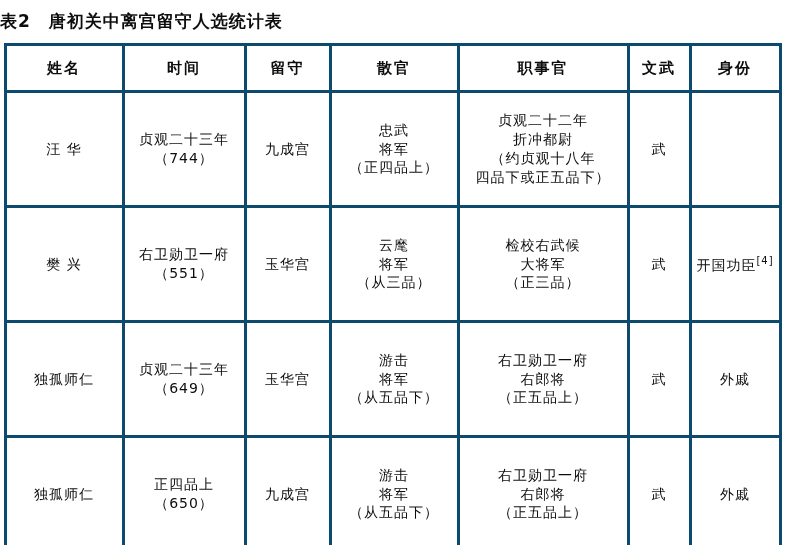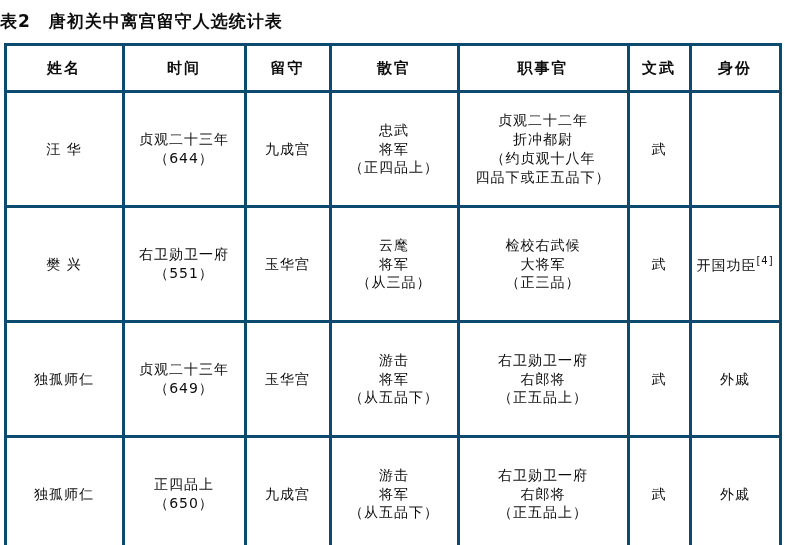--- a/index.html
+++ b/index.html
@@ -104,21 +104,21 @@
         <th>文武</th>
         <th>身份</th>
       </tr>
     </thead>
     <tbody>
 
       <tr>
         <td class="name-cell">汪 华</td>
         <td class="cell-lines">
           <span>贞观二十三年</span>
-          <span>（644）</span>
+          <span>（744）</span>
         </td>
         <td class="cell-lines">
           <span>九成宫</span>
         </td>
         <td class="cell-lines">
           <span>忠武</span>
           <span>将军</span>
           <span>（正四品上）</span>
         </td>
         <td class="cell-lines">

